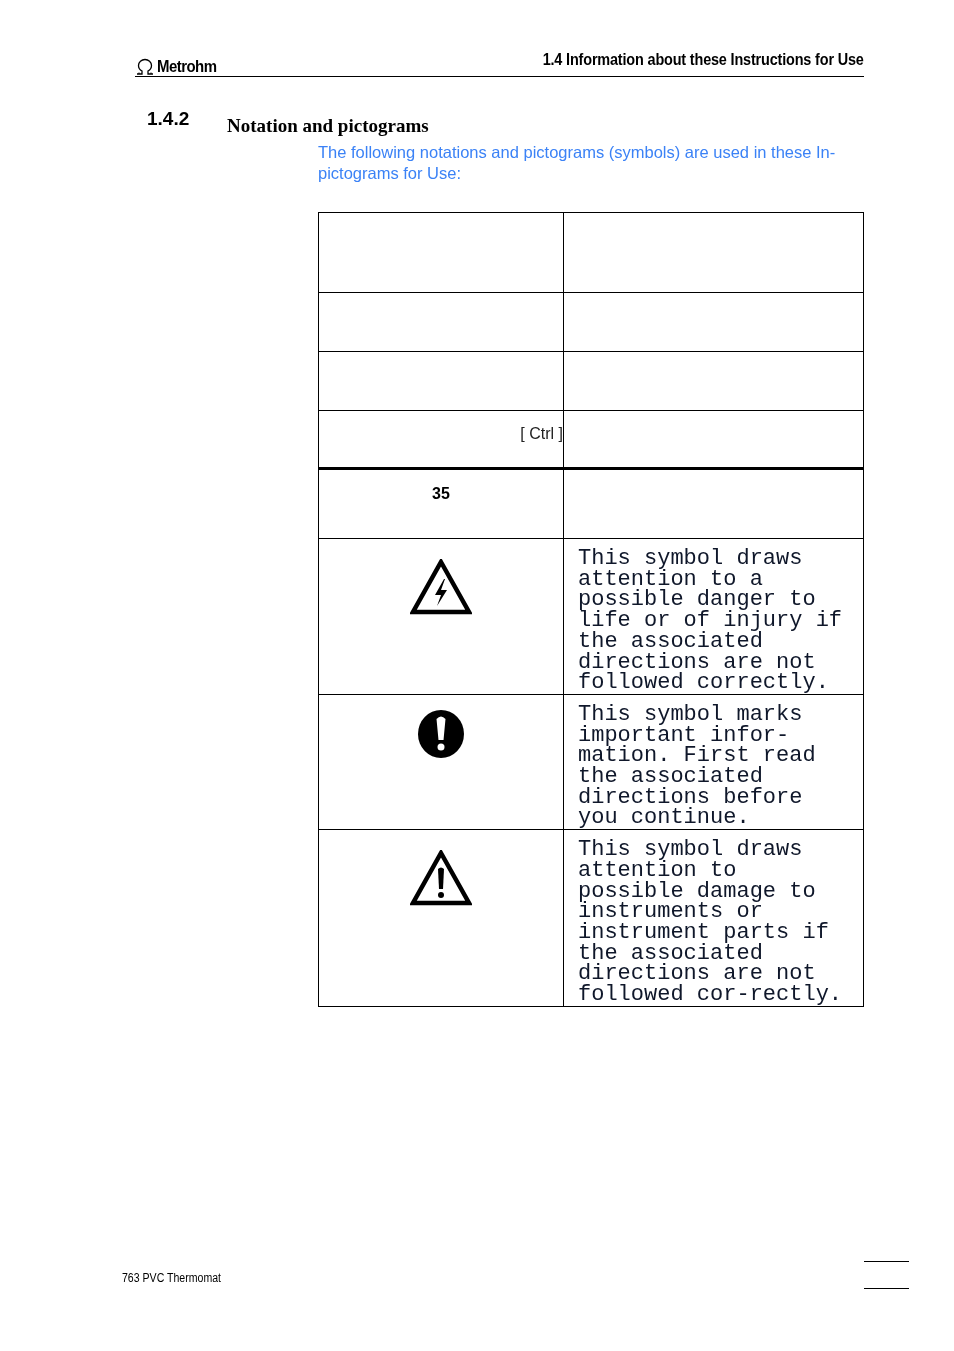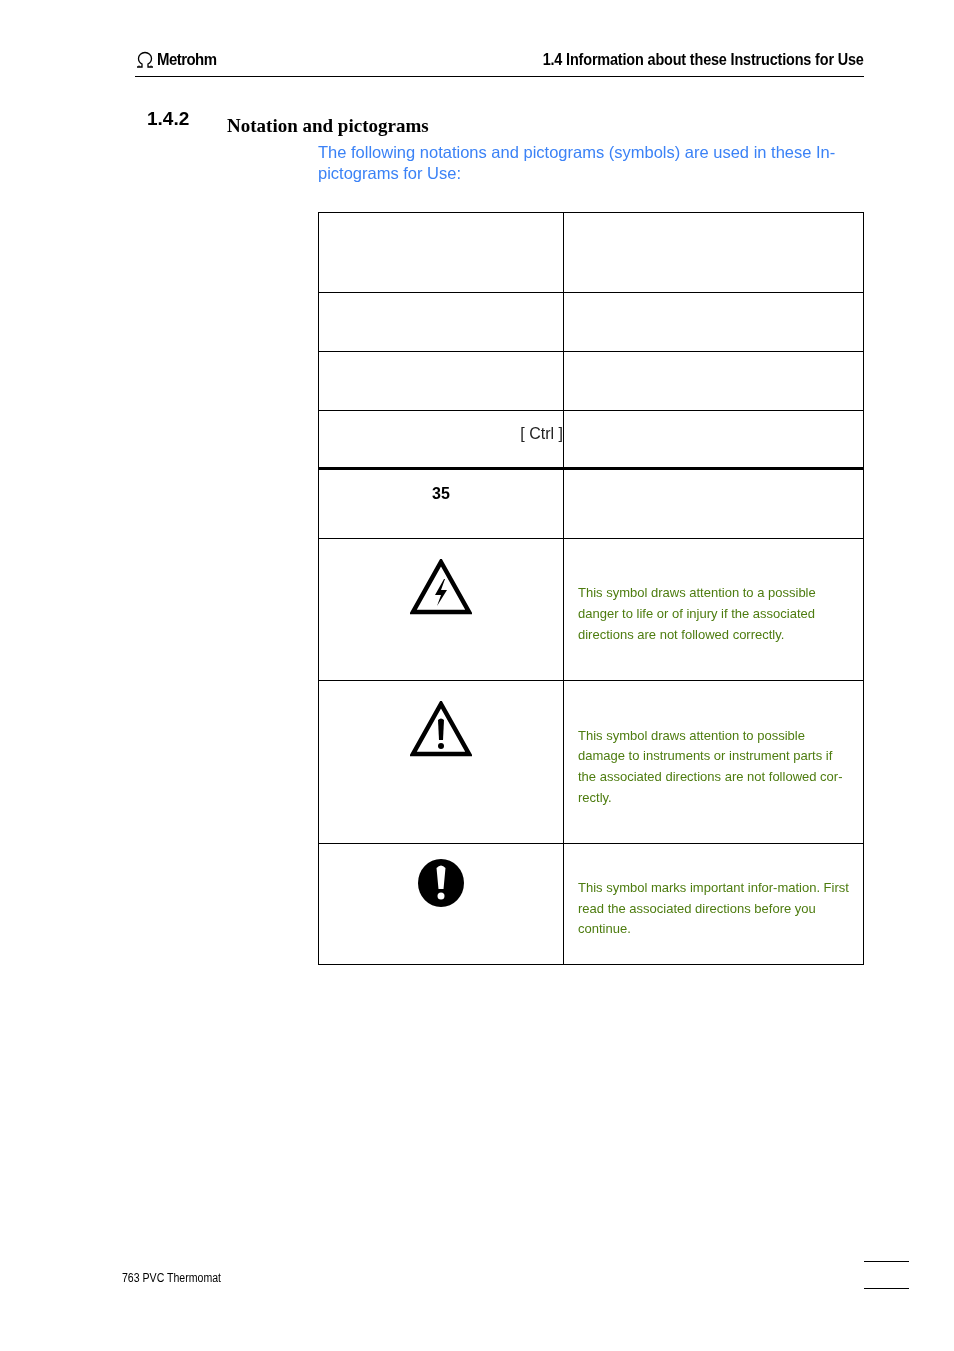--- a/index.html
+++ b/index.html
@@ -1,29 +1,29 @@
 <!DOCTYPE html>
 <html><head>
 <meta charset="utf-8">
 <style>
   html, body { margin: 0; padding: 0; background: #ffffff; }
   body { width: 954px; height: 1351px; position: relative; font-family: "Liberation Sans", sans-serif; color: #000; overflow: hidden; }
   .header { position: absolute; left: 135px; top: 48px; width: 729px; height: 28px; border-bottom: 1.5px solid #000; }
-  .logo { position: absolute; left: 0; top: 2px; display: flex; align-items: center; }
+  .logo { position: absolute; left: 0; top: 9px; display: flex; align-items: center; }
   .logo-icon { width: 20px; height: 18px; margin-right: 2px; }
   .logo-text { font-family: "Liberation Sans", sans-serif; font-weight: bold; font-size: 17px; letter-spacing: -0.6px; transform: scaleX(0.88); transform-origin: left center; }
   .header-title { position: absolute; right: 0; top: 2px; font-weight: bold; font-size: 17px; letter-spacing: -0.2px; transform: scaleX(0.85); transform-origin: right center; white-space: nowrap; }
   .section-heading { position: absolute; left: 136px; top: 108px; font-weight: bold; font-size: 19px; white-space: nowrap; }
   .section-heading .num { position: absolute; left: 11px; top: 0; }
   .section-heading .title { position: absolute; left: 91px; top: 7px; font-family: Liberation Serif, serif; }
   .intro { position: absolute; left: 318px; top: 142px; width: 550px; font-size: 16.5px; line-height: 21px; color: #3b82f6; }
   table.notation { position: absolute; left: 318px; top: 212px; width: 546px; border-collapse: collapse; }
   table.notation td { border: 1.5px solid #000; padding: 0; vertical-align: middle; }
   td.sym { width: 244px; text-align: center; }
-  td.desc { padding-left: 14px !important; padding-right: 10px !important; font-size: 13px; line-height: 20.7px; color: #4d7c0f; }
+  td.desc { padding-left: 14px !important; padding-right: 10px !important; font-size: 22px; line-height: 20.7px; color: #0f172a; font-family: Liberation Mono, monospace; }
   tr.thick-top td { border-top: 3px solid #000; }
   .sym-text { font-size: 16px; color: #222; }
   .sym-bold { font-weight: bold; font-size: 16px; }
   .icon-wrap { display: inline-block; vertical-align: top; }
   .footer-left { position: absolute; left: 122px; top: 1271px; font-size: 12px; transform: scaleX(0.88); transform-origin: left center; white-space: nowrap; }
   .footer-line1 { position: absolute; left: 864px; top: 1261px; width: 45px; border-top: 1.5px solid #000; }
   .footer-line2 { position: absolute; left: 864px; top: 1288px; width: 45px; border-top: 1.5px solid #000; }
 </style>
 </head>
 <body>
@@ -79,42 +79,42 @@
     <td class="sym" style="vertical-align:top;padding-top:20px;">
       <span class="icon-wrap">
         <svg width="62" height="56" viewBox="0 0 62 56">
           <path d="M31 3 L59 53 L3 53 Z" fill="none" stroke="#000" stroke-width="4.5" stroke-linejoin="miter"></path>
           <path d="M34 20 L25 36 L31 36 L27 47 L37 31 L31 31 L35 20 Z" fill="#000"></path>
         </svg>
       </span>
     </td>
     <td class="desc" style="padding-top:10px;">This symbol draws attention to a possible danger to life or of injury if the associated directions are not followed correctly.</td>
   </tr>
+  <tr style="height:121px;">
+    <td class="sym" style="vertical-align:top;padding-top:14px;">
+      <span class="icon-wrap">
+        <svg width="48" height="50" viewBox="0 0 48 50">
+          <ellipse cx="24" cy="25" rx="23" ry="24" fill="#000"></ellipse>
+          <path d="M19.5 10 Q24 5 28.5 10 L26.5 31 L21.5 31 Z" fill="#fff"></path>
+          <circle cx="24" cy="38" r="3.5" fill="#fff"></circle>
+        </svg>
+      </span>
+    </td>
+    <td class="desc" style="padding-top:10px;">This symbol marks important infor-mation. First read the associated directions before you continue.</td>
+  </tr>
   <tr style="height:163px;">
     <td class="sym" style="vertical-align:top;padding-top:20px;">
       <span class="icon-wrap">
         <svg width="62" height="56" viewBox="0 0 62 56">
           <path d="M31 3 L59 53 L3 53 Z" fill="none" stroke="#000" stroke-width="4.5" stroke-linejoin="miter"></path>
           <path d="M28 19 Q31 16 34 19 L33 39 L29 39 Z" fill="#000"></path>
           <circle cx="31" cy="45" r="3" fill="#000"></circle>
         </svg>
       </span>
     </td>
     <td class="desc" style="padding-top:10px;">This symbol draws attention to possible damage to instruments or instrument parts if the associated directions are not followed cor-rectly.</td>
   </tr>
-  <tr style="height:121px;">
-    <td class="sym" style="vertical-align:top;padding-top:14px;">
-      <span class="icon-wrap">
-        <svg width="48" height="50" viewBox="0 0 48 50">
-          <ellipse cx="24" cy="25" rx="23" ry="24" fill="#000"></ellipse>
-          <path d="M19.5 10 Q24 5 28.5 10 L26.5 31 L21.5 31 Z" fill="#fff"></path>
-          <circle cx="24" cy="38" r="3.5" fill="#fff"></circle>
-        </svg>
-      </span>
-    </td>
-    <td class="desc" style="padding-top:10px;">This symbol marks important infor-mation. First read the associated directions before you continue.</td>
-  </tr>
 </tbody>
   </table>
 
 <div class="footer-left">763 PVC Thermomat</div>
 <div class="footer-line1"></div>
 <div class="footer-line2"></div>
 
 </body></html>

